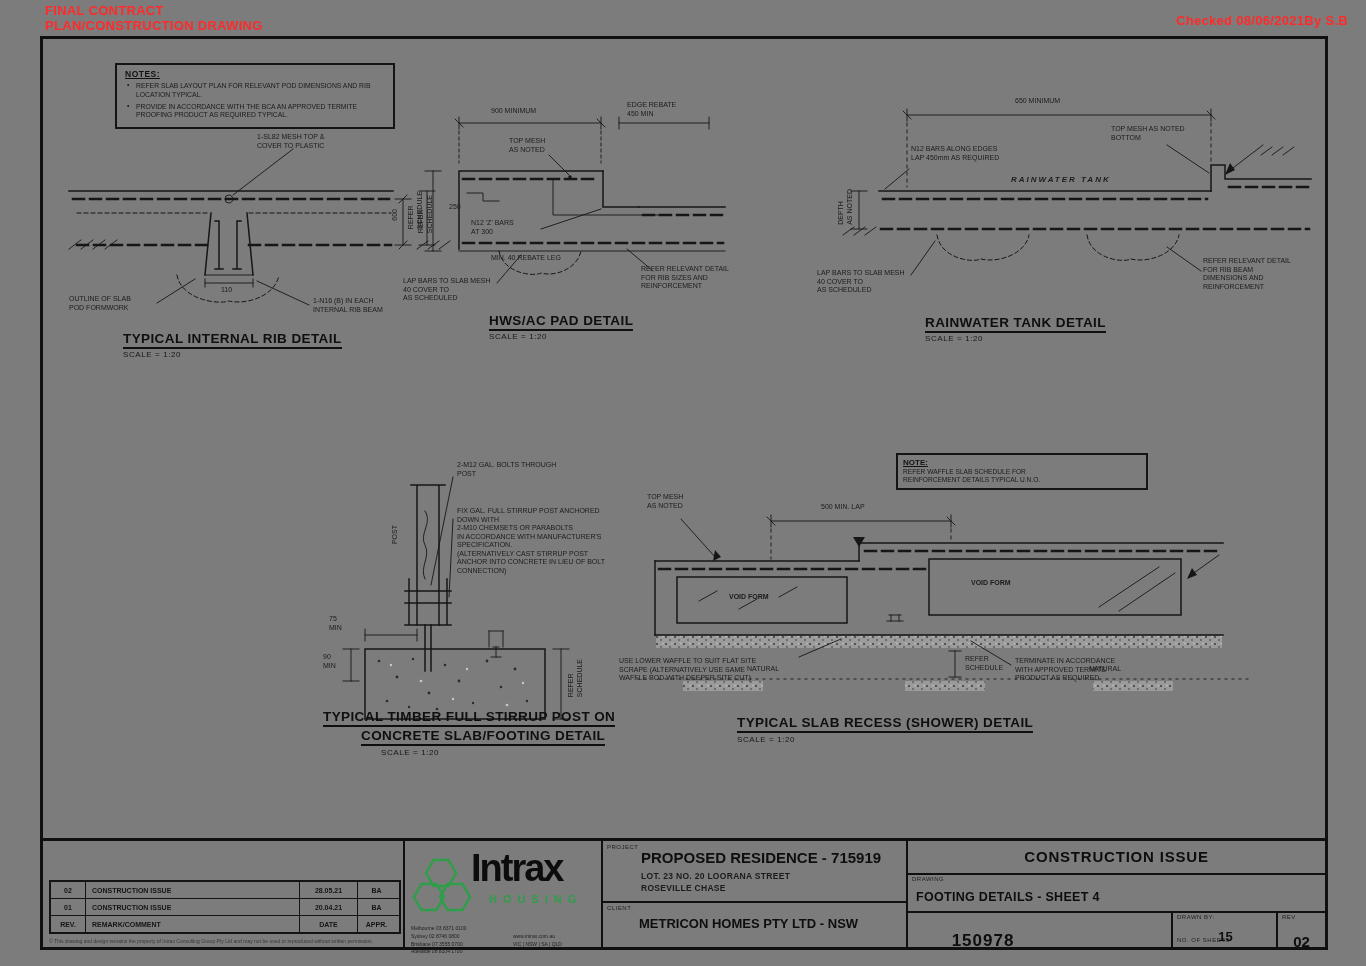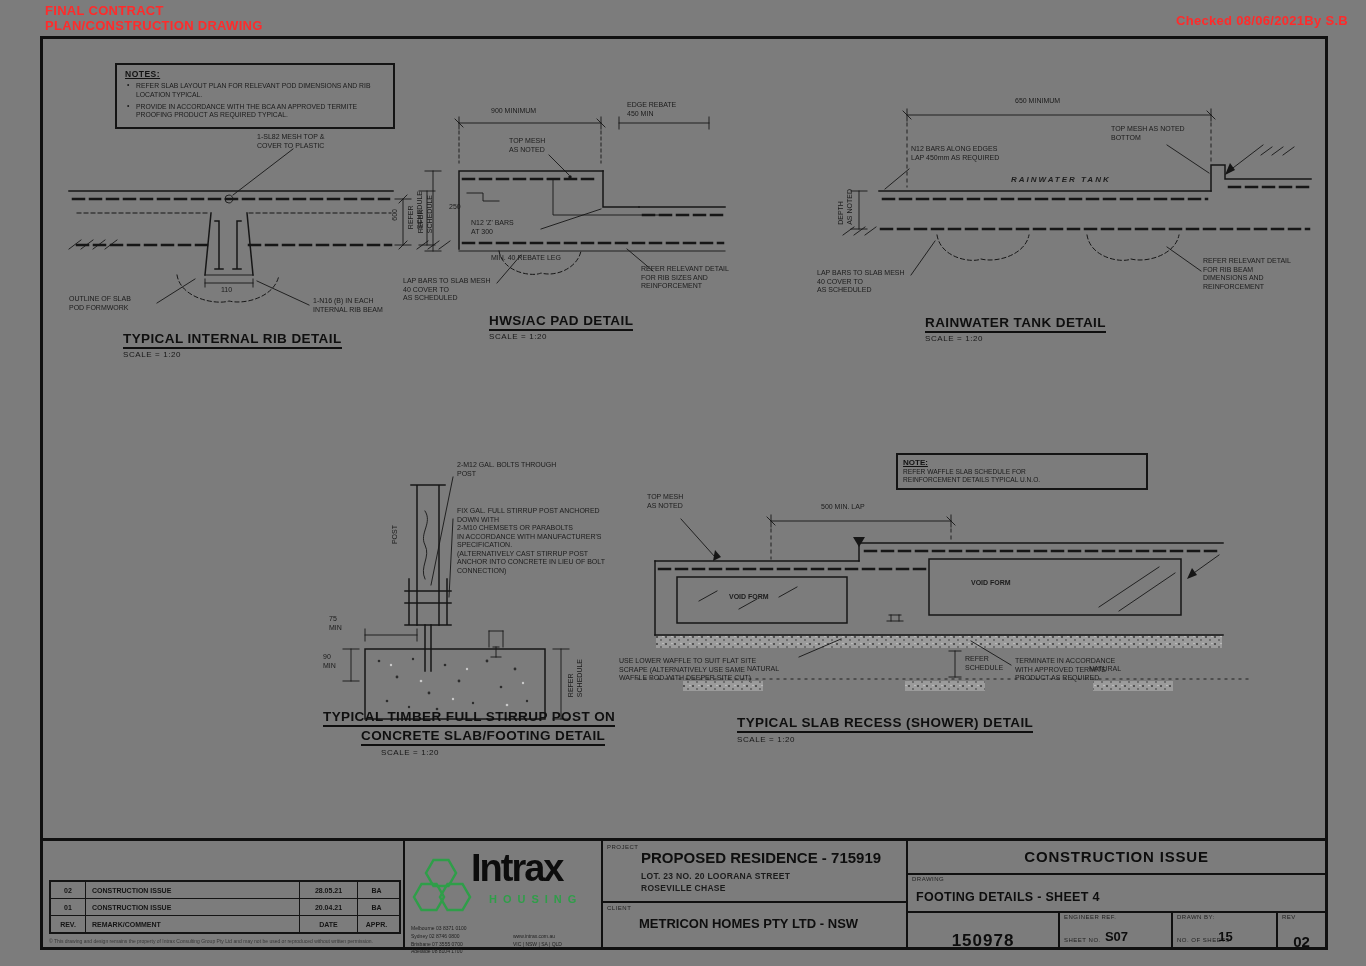--- a/index.html
+++ b/index.html
@@ -383,25 +383,20 @@
     <div class="tb-d">
       <div class="issue">CONSTRUCTION ISSUE</div>
       <div class="drawrow">
         <div class="cell-label" style="left:4px;top:3px;">DRAWING</div>
         <div class="draw-title">FOOTING DETAILS - SHEET 4</div>
       </div>
       <div class="brow">
         <div class="bcell" style="left:0;width:150px;">
           <div class="bigval" style="top:20px;font-size:17px;letter-spacing:1px;">150978</div>
         </div>
-        <div class="bcell" style="left:150px;width:113px;">
-          <div class="cell-label" style="left:4px;top:3px;">ENGINEER REF.</div>
-          <div class="cell-label" style="left:4px;top:26px;">SHEET NO.</div>
-          <div class="bigval" style="bottom:3px;font-size:13px;">S07</div>
-        </div>
         <div class="bcell" style="left:263px;width:105px;">
           <div class="cell-label" style="left:4px;top:3px;">DRAWN BY:</div>
           <div class="cell-label" style="left:4px;top:26px;">NO. OF SHEETS</div>
           <div class="bigval" style="bottom:3px;font-size:13px;">15</div>
         </div>
         <div class="bcell" style="left:368px;right:0;">
           <div class="cell-label" style="left:4px;top:3px;">REV</div>
           <div class="bigval" style="top:22px;font-size:15px;">02</div>
         </div>
       </div>

